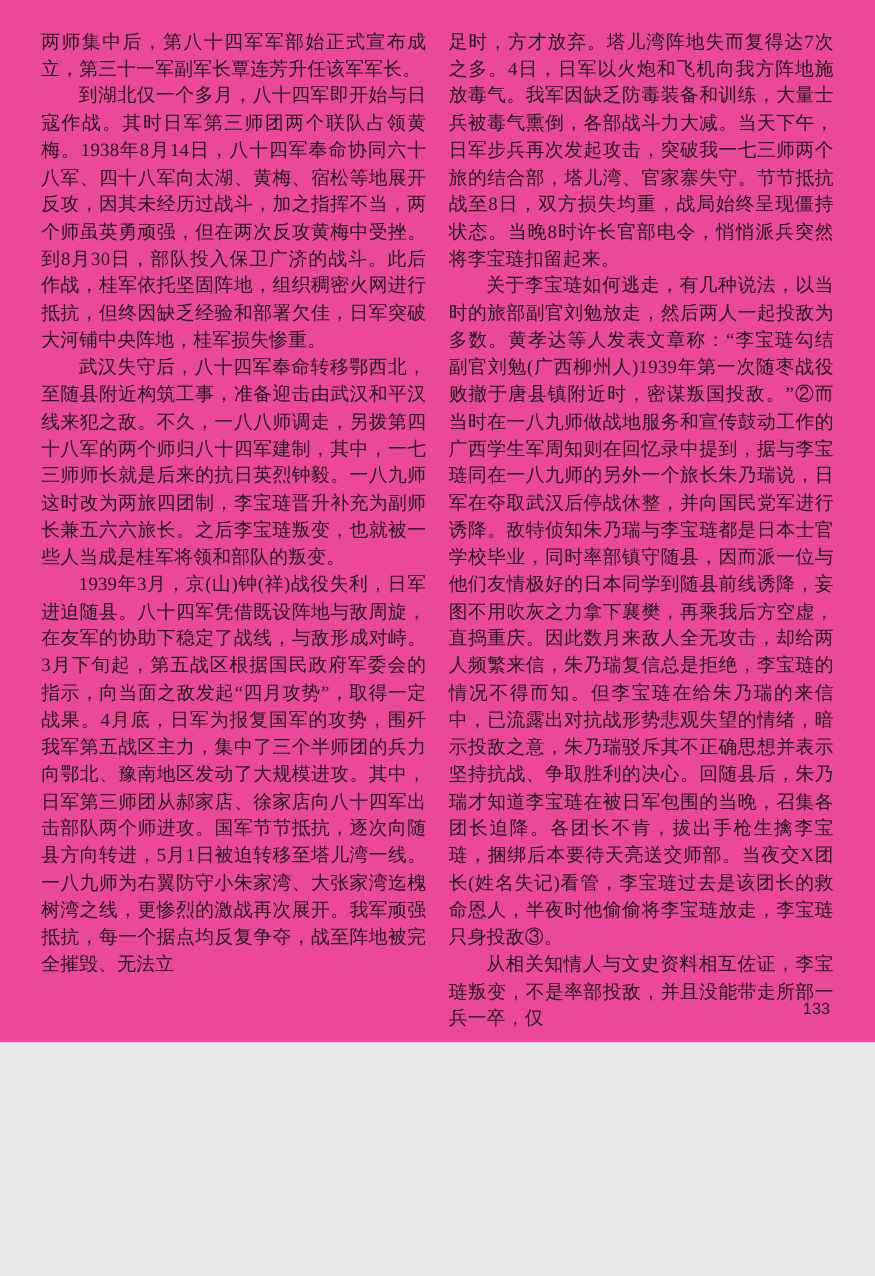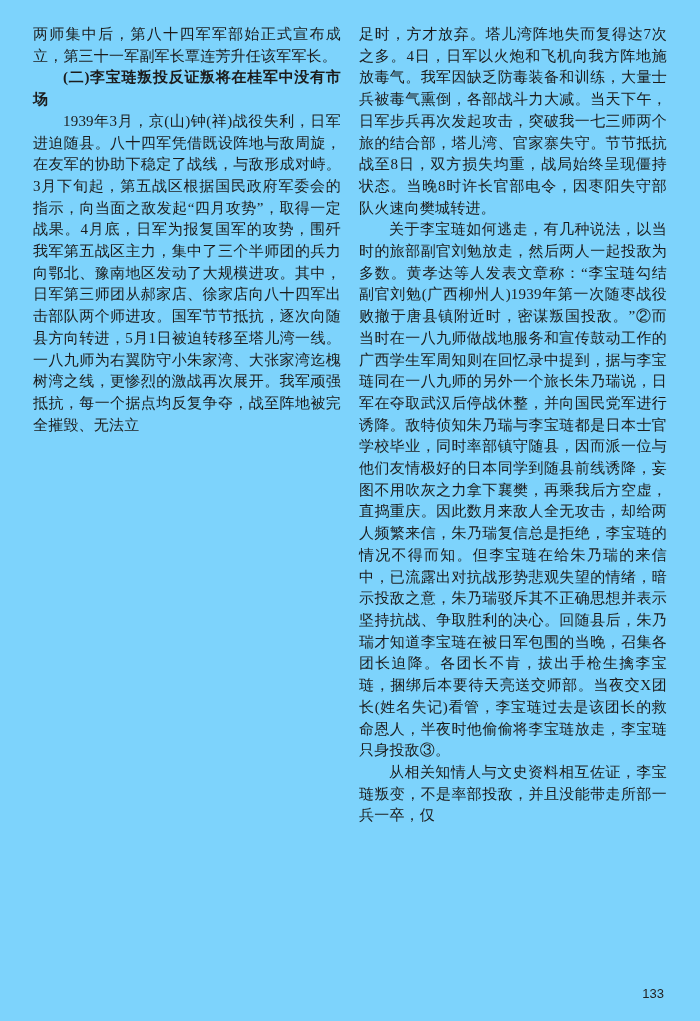--- a/index.html
+++ b/index.html
@@ -3,23 +3,23 @@
 <meta charset="utf-8">
 <style>
   html, body {
     margin: 0;
     padding: 0;
     background: #e8e8e8;
   }
   .page {
     position: relative;
     width: 700px;
-    height: 1021px;
+    height: 834px;
     margin: 0 auto;
-    background: #7dd3fc;
+    background: #ec4899;
     overflow: hidden;
     font-family: "Liberation Serif", "DejaVu Serif", serif;
     color: #1c1c1c;
   }
   .col {
     position: absolute;
     top: 24px;
     width: 308px;
     font-size: 15px;
     line-height: 21.7px;
@@ -41,26 +41,27 @@
     font-family: Liberation Sans, sans-serif;
   }
 </style>
 </head>
 <body>
 
 <div class="page">
 
   <div class="col col-left">
     <p>两师集中后，第八十四军军部始正式宣布成立，第三十一军副军长覃连芳升任该军军长。</p>
-    <p class="heading">(二)李宝琏叛投反证叛将在桂军中没有市场</p>
+    <p class="indent">到湖北仅一个多月，八十四军即开始与日寇作战。其时日军第三师团两个联队占领黄梅。1938年8月14日，八十四军奉命协同六十八军、四十八军向太湖、黄梅、宿松等地展开反攻，因其未经历过战斗，加之指挥不当，两个师虽英勇顽强，但在两次反攻黄梅中受挫。到8月30日，部队投入保卫广济的战斗。此后作战，桂军依托坚固阵地，组织稠密火网进行抵抗，但终因缺乏经验和部署欠佳，日军突破大河铺中央阵地，桂军损失惨重。</p>
+    <p class="indent">武汉失守后，八十四军奉命转移鄂西北，至随县附近构筑工事，准备迎击由武汉和平汉线来犯之敌。不久，一八八师调走，另拨第四十八军的两个师归八十四军建制，其中，一七三师师长就是后来的抗日英烈钟毅。一八九师这时改为两旅四团制，李宝琏晋升补充为副师长兼五六六旅长。之后李宝琏叛变，也就被一些人当成是桂军将领和部队的叛变。</p>
     <p class="indent">1939年3月，京(山)钟(祥)战役失利，日军进迫随县。八十四军凭借既设阵地与敌周旋，在友军的协助下稳定了战线，与敌形成对峙。3月下旬起，第五战区根据国民政府军委会的指示，向当面之敌发起“四月攻势”，取得一定战果。4月底，日军为报复国军的攻势，围歼我军第五战区主力，集中了三个半师团的兵力向鄂北、豫南地区发动了大规模进攻。其中，日军第三师团从郝家店、徐家店向八十四军出击部队两个师进攻。国军节节抵抗，逐次向随县方向转进，5月1日被迫转移至塔儿湾一线。一八九师为右翼防守小朱家湾、大张家湾迄槐树湾之线，更惨烈的激战再次展开。我军顽强抵抗，每一个据点均反复争夺，战至阵地被完全摧毁、无法立</p>
 
   </div>
 
   <div class="col col-right">
-    <p>足时，方才放弃。塔儿湾阵地失而复得达7次之多。4日，日军以火炮和飞机向我方阵地施放毒气。我军因缺乏防毒装备和训练，大量士兵被毒气熏倒，各部战斗力大减。当天下午，日军步兵再次发起攻击，突破我一七三师两个旅的结合部，塔儿湾、官家寨失守。节节抵抗战至8日，双方损失均重，战局始终呈现僵持状态。当晚8时许长官部电令，因枣阳失守部队火速向樊城转进。</p>
+    <p>足时，方才放弃。塔儿湾阵地失而复得达7次之多。4日，日军以火炮和飞机向我方阵地施放毒气。我军因缺乏防毒装备和训练，大量士兵被毒气熏倒，各部战斗力大减。当天下午，日军步兵再次发起攻击，突破我一七三师两个旅的结合部，塔儿湾、官家寨失守。节节抵抗战至8日，双方损失均重，战局始终呈现僵持状态。当晚8时许长官部电令，悄悄派兵突然将李宝琏扣留起来。</p>
     <p class="indent">关于李宝琏如何逃走，有几种说法，以当时的旅部副官刘勉放走，然后两人一起投敌为多数。黄孝达等人发表文章称：“李宝琏勾结副官刘勉(广西柳州人)1939年第一次随枣战役败撤于唐县镇附近时，密谋叛国投敌。”②而当时在一八九师做战地服务和宣传鼓动工作的广西学生军周知则在回忆录中提到，据与李宝琏同在一八九师的另外一个旅长朱乃瑞说，日军在夺取武汉后停战休整，并向国民党军进行诱降。敌特侦知朱乃瑞与李宝琏都是日本士官学校毕业，同时率部镇守随县，因而派一位与他们友情极好的日本同学到随县前线诱降，妄图不用吹灰之力拿下襄樊，再乘我后方空虚，直捣重庆。因此数月来敌人全无攻击，却给两人频繁来信，朱乃瑞复信总是拒绝，李宝琏的情况不得而知。但李宝琏在给朱乃瑞的来信中，已流露出对抗战形势悲观失望的情绪，暗示投敌之意，朱乃瑞驳斥其不正确思想并表示坚持抗战、争取胜利的决心。回随县后，朱乃瑞才知道李宝琏在被日军包围的当晚，召集各团长迫降。各团长不肯，拔出手枪生擒李宝琏，捆绑后本要待天亮送交师部。当夜交X团长(姓名失记)看管，李宝琏过去是该团长的救命恩人，半夜时他偷偷将李宝琏放走，李宝琏只身投敌③。</p>
     <p class="indent">从相关知情人与文史资料相互佐证，李宝琏叛变，不是率部投敌，并且没能带走所部一兵一卒，仅</p>
   </div>
 
   <div class="page-number">133</div>
 
 </div>
 
 </body></html>

